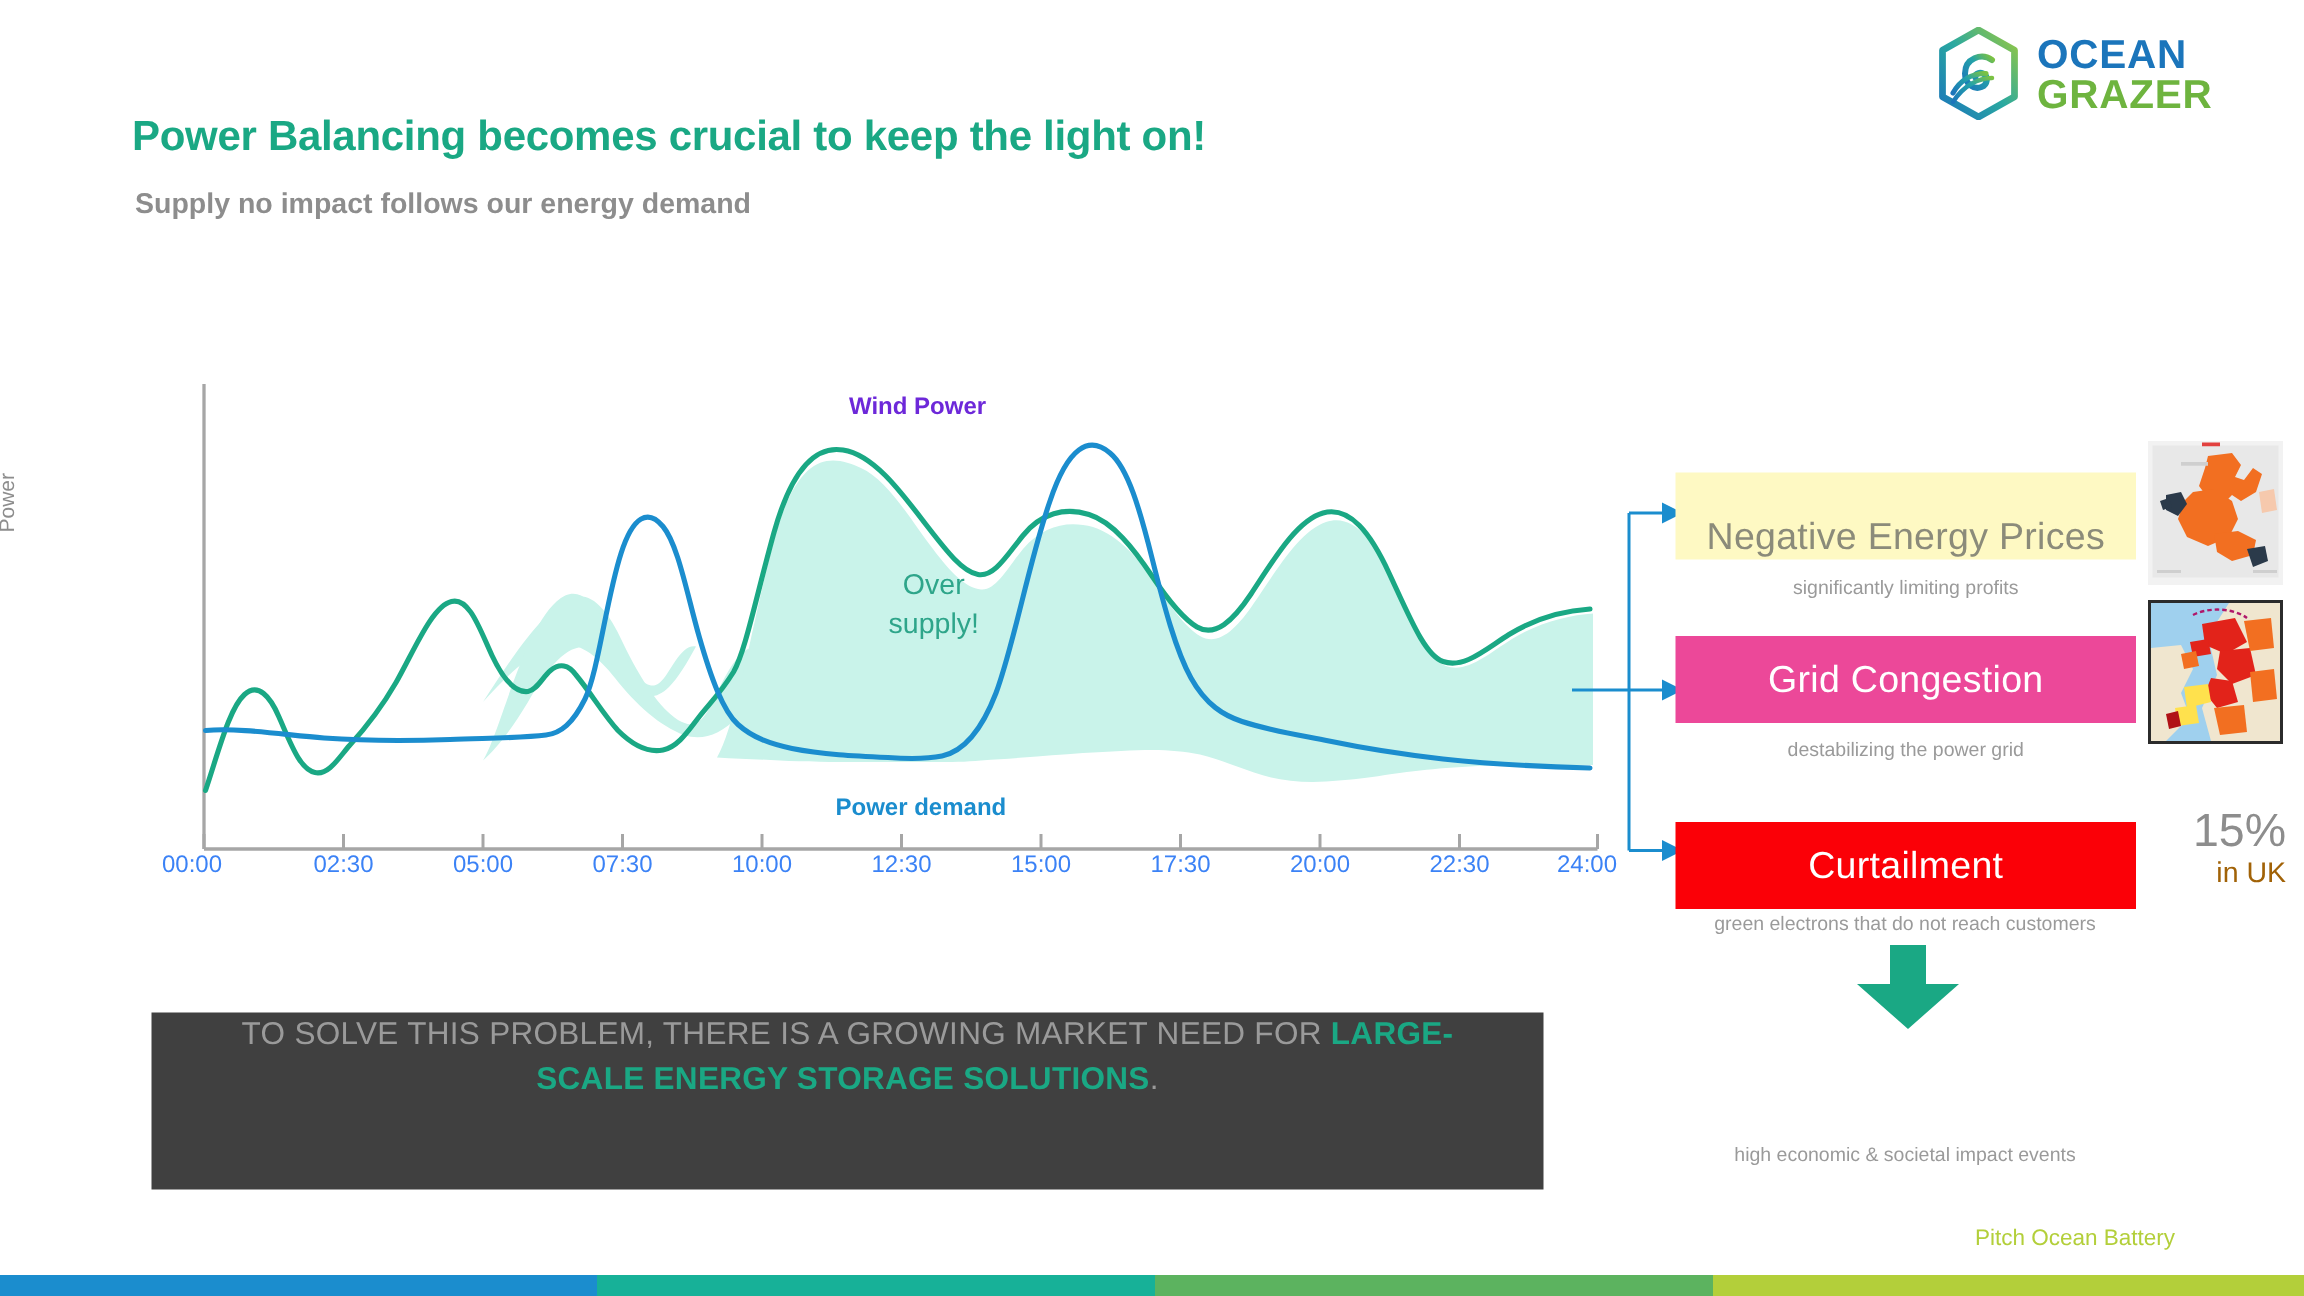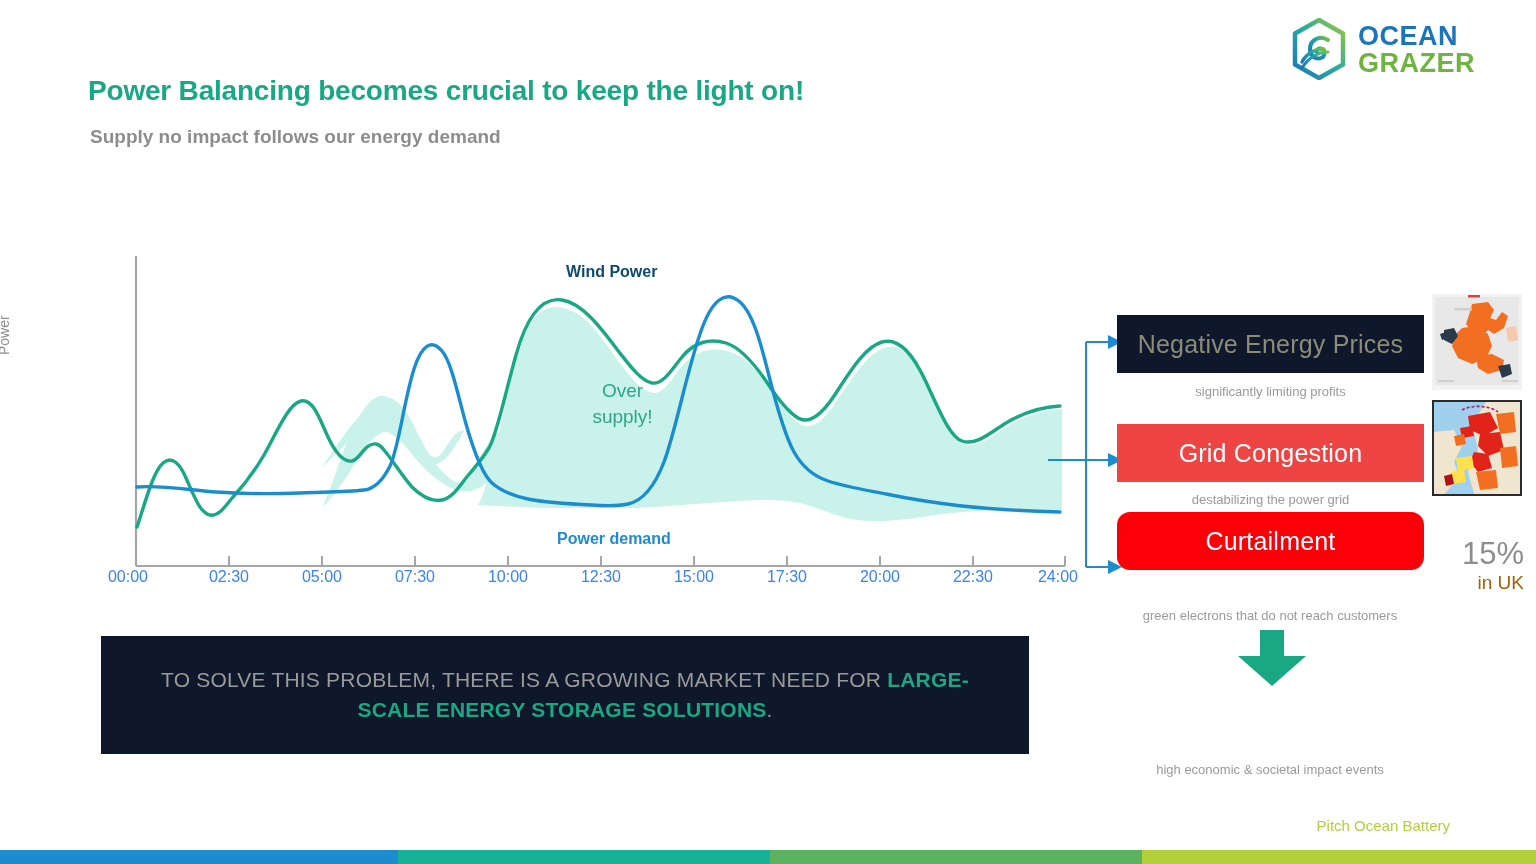--- a/index.html
+++ b/index.html
@@ -33,39 +33,39 @@
     position: absolute; left: -4px; top: 355px;
     transform: rotate(-90deg); transform-origin: left top;
     font-size: 14px; color: #8d8d8d; white-space: nowrap;
   }
   .xtick {
     position: absolute; top: 568px;
     font-size: 16px; color: #3b82f6; text-align: center;
     width: 60px; margin-left: -30px;
   }
   .c-label { position: absolute; white-space: nowrap; }
-  .lbl-wind { left: 566px; top: 263px; font-size: 16px; font-weight: bold; color: #0c4a6e; }
+  .lbl-wind { left: 566px; top: 263px; font-size: 16px; font-weight: bold; color: #6d28d9; }
   .lbl-demand { left: 557px; top: 530px; font-size: 16px; font-weight: bold; color: #1b8dce; }
   .lbl-over {
     left: 575px; top: 378px; font-size: 19px; color: #2ea58a;
     text-align: center; line-height: 1.35; width: 95px;
   }
 
   
   #connector { position: absolute; left: 1040px; top: 320px; width: 100px; height: 270px; }
 
   
   .box {
     position: absolute; left: 1117px; width: 307px; height: 58px;
     display: flex; align-items: center; justify-content: center;
     font-size: 25px; letter-spacing: 0.2px;
   }
   .box-yellow  { top: 315px; background: #ffff00; color: #8b8b7a; }
   .box-orange  { top: 424px; background: #ffb516; color: #ffffff; }
-  .box-red     { top: 512px; background: #fb0007; color: #ffffff; border-radius: 13px; }
+  .box-red     { top: 548px; background: #fb0007; color: #ffffff; }
   .box-black   { top: 695px; background: #1f1f1f; color: #ffffff; }
 
   .cap {
     position: absolute; left: 1117px; width: 307px;
     text-align: center; font-size: 13px; color: #9a9a9a; white-space: nowrap;
   }
   .cap1 { top: 384px; }
   .cap2 { top: 492px; }
   .cap3 { top: 608px; left: 1070px; width: 400px; }
   .cap4 { top: 762px; left: 1070px; width: 400px; }
@@ -77,23 +77,23 @@
   .thumb {
     position: absolute; overflow: hidden; background:#efefef;
   }
   .thumb-eu { left: 1432px; top: 294px; width: 90px; height: 96px; }
   .thumb-nl { left: 1432px; top: 400px; width: 90px; height: 96px; border: 2px solid #2b2b2b; }
 
   #green-arrow { position: absolute; left: 1230px; top: 630px; width: 84px; height: 58px; }
 
   
   .statement {
-    position: absolute; left: 101px; top: 636px; width: 928px; height: 118px;
-    background: #0f172a;
-    display: flex; align-items: center; justify-content: center;
+    position: absolute; left: 101px; top: 675px; width: 928px; height: 118px;
+    background: #404040;
+    display: flex; align-items: flex-start; justify-content: center;
     padding: 0 40px; text-align: center;
   }
   .statement-text { font-size: 21px; color: #9a9a9a; line-height: 1.45; letter-spacing: 0.2px; }
   .statement-text .hl { color: #1aa884; font-weight: bold; }
 
   
   .footer-note {
     position: absolute; right: 86px; top: 817px;
     font-size: 15px; color: #b3cf3a; white-space: nowrap; padding-left: 30px;
   }
@@ -273,26 +273,26 @@
       <line x1="46" y1="22" x2="46" y2="247"></line>
       <line x1="46" y1="22" x2="68" y2="22"></line>
       <line x1="46" y1="140" x2="68" y2="140"></line>
       <line x1="46" y1="247" x2="68" y2="247"></line>
     </g>
     <polygon points="68,15 82,22 68,29" fill="#1b8dce"></polygon>
     <polygon points="68,133 82,140 68,147" fill="#1b8dce"></polygon>
     <polygon points="68,240 82,247 68,254" fill="#1b8dce"></polygon>
   </svg>
 
-  <div class="box box-yellow" style="background: #0f172a; color: rgb(139, 139, 122);">
+  <div class="box box-yellow" style="background: #fef9c3; color: rgb(139, 139, 122); align-items: flex-end;">
     <span>Negative Energy Prices</span>
   </div>
   <div class="cap cap1">significantly limiting profits</div>
 
-  <div class="box box-orange" style="background: #ef4444; color: rgb(255, 255, 255); text-align: center;">
+  <div class="box box-orange" style="background: #ec4899; color: rgb(255, 255, 255); text-align: center;">
     <span>Grid Congestion</span>
   </div>
   <div class="cap cap2">destabilizing the power grid</div>
 
   <div class="box box-red" style="background: rgb(251, 0, 7); color: rgb(255, 255, 255);">
     <span>Curtailment</span>
   </div>
   <div class="cap cap3">green electrons that do not reach customers</div>
 
   <div class="cap cap4">high economic &amp; societal impact events</div>

